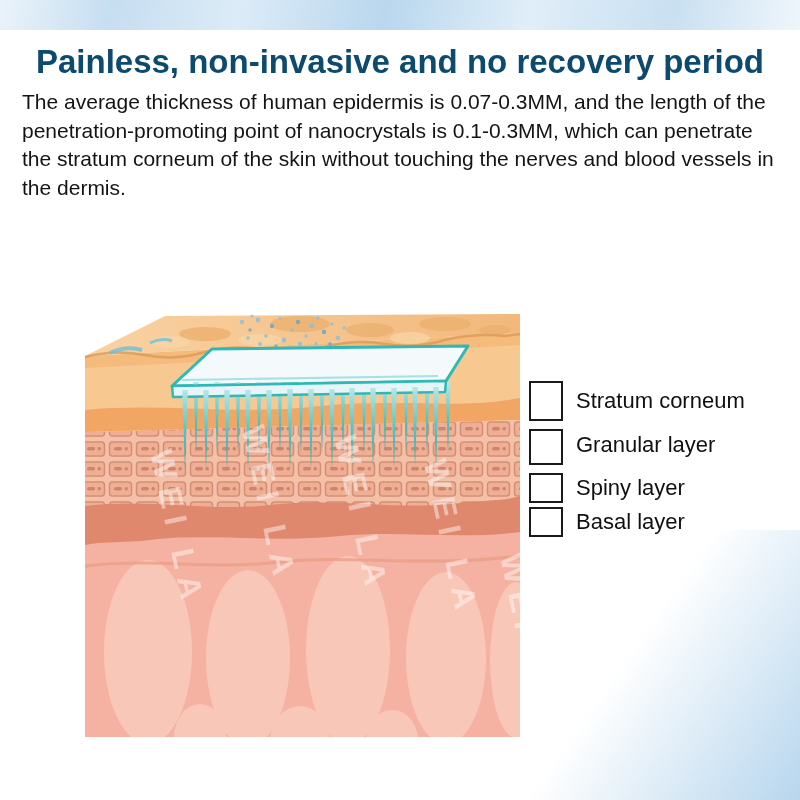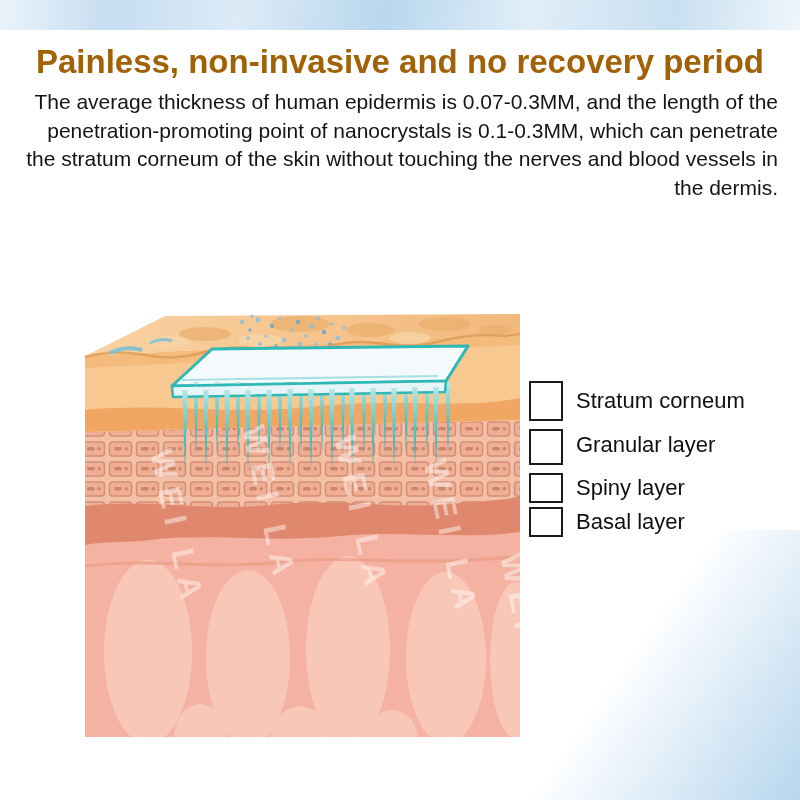--- a/index.html
+++ b/index.html
@@ -11,24 +11,24 @@
     width:800px; height:30px;
     background:linear-gradient(100deg,#eaf3fa 0%,#c6def1 14%,#dcebf7 30%,#b9d7ee 48%,#e0eef8 66%,#c9e0f1 84%,#eff6fb 100%);
   }
   .corner-gradient {
     position:absolute; right:0; bottom:0; width:310px; height:270px;
     background:linear-gradient(305deg,#b7d6ee 0%, rgba(255,255,255,0) 55%);
     pointer-events:none;
   }
   h1.title {
     margin:14px 18px 8px; text-align:center;
-    font-size:33px; line-height:1.1; color:#a16207; font-weight:bold;
+    font-size:33px; line-height:1.1; color:#0c4a6e; font-weight:bold;
   }
   p.desc {
-    width:756px; margin:8px auto; text-align:right;
+    width:756px; margin:8px auto; text-align:left;
     font-size:21px; line-height:1.36; color:#141414;
   }
   svg.diagram { position:absolute; left:0; top:0; }
   svg text.label { font-size:22px; fill:#101010; font-family:"Liberation Sans",sans-serif; }
   svg text.wm {
     font-size:32px; font-weight:bold; letter-spacing:8px;
     fill:#ffffff; opacity:0.45; font-family:"Liberation Sans",sans-serif;
   }
 </style>
 </head>

